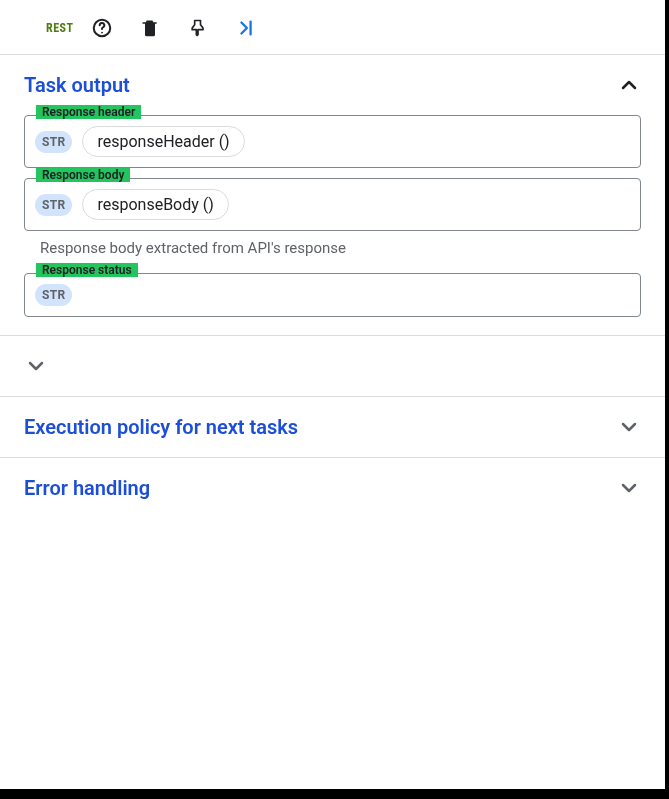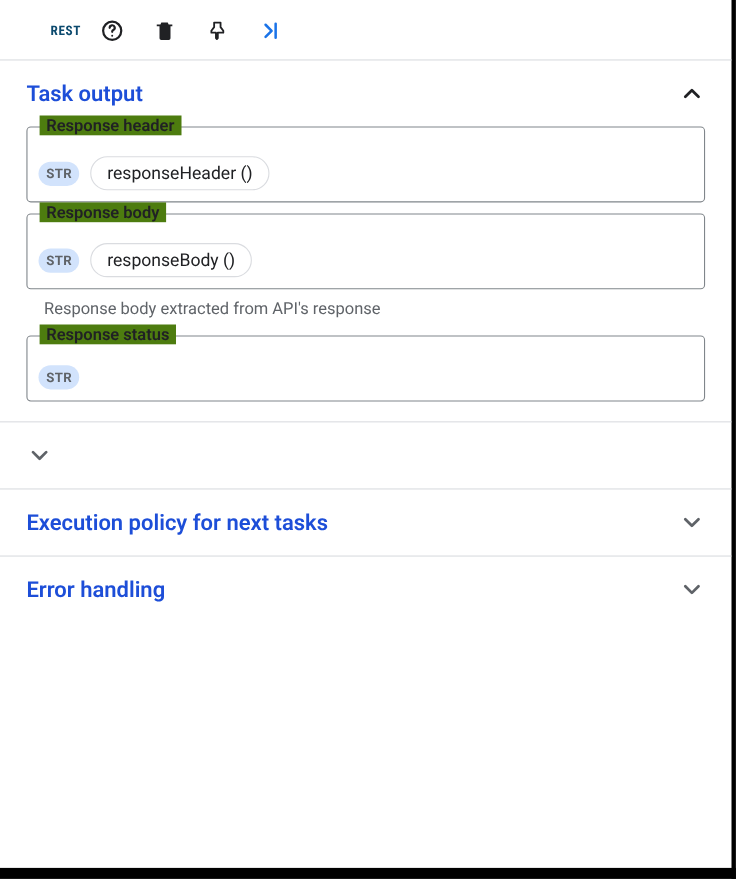--- a/index.html
+++ b/index.html
@@ -15,21 +15,21 @@
     border-bottom: 10px solid #000;
     min-height: 799px;
   }
   .header {
     display: flex;
     align-items: center;
     padding: 16px 24px 14px 24px;
     gap: 16px;
   }
   .badge-rest {
-    color: #0c4a6e;
+    color: #4d7c0f;
     font-weight: 700;
     font-size: 12px;
     letter-spacing: 0.5px;
     font-stretch: condensed;
     padding-left: 22px;
   }
   .header-title {
     font-size: 22px;
     font-weight: 400;
     color: #202124;
@@ -73,32 +73,32 @@
     margin-top: 18px;
   }
   .field-wrap {
     position: relative;
     margin-top: 10px;
   }
   .field-wrap:first-child { margin-top: 0; }
   .field-box {
     border: 1px solid #80868b;
     border-radius: 4px;
-    padding: 26px 12px 10px 10px;
+    padding: 10px 12px 10px 10px;
     display: flex;
     align-items: center;
     gap: 10px;
   }
   .field-label {
     position: absolute;
     top: -10px;
     left: 12px;
-    background: #4d7c0f;
+    background: #22c55e;
     padding: 0 6px;
-    font-size: 15px;
+    font-size: 12px;
     font-weight: 600;
     color: #202124;
   }
   .type-chip {
     background: #d2e3fc;
     color: #5f6368;
     font-size: 12px;
     font-weight: 700;
     border-radius: 12px;
     padding: 4px 7px;

